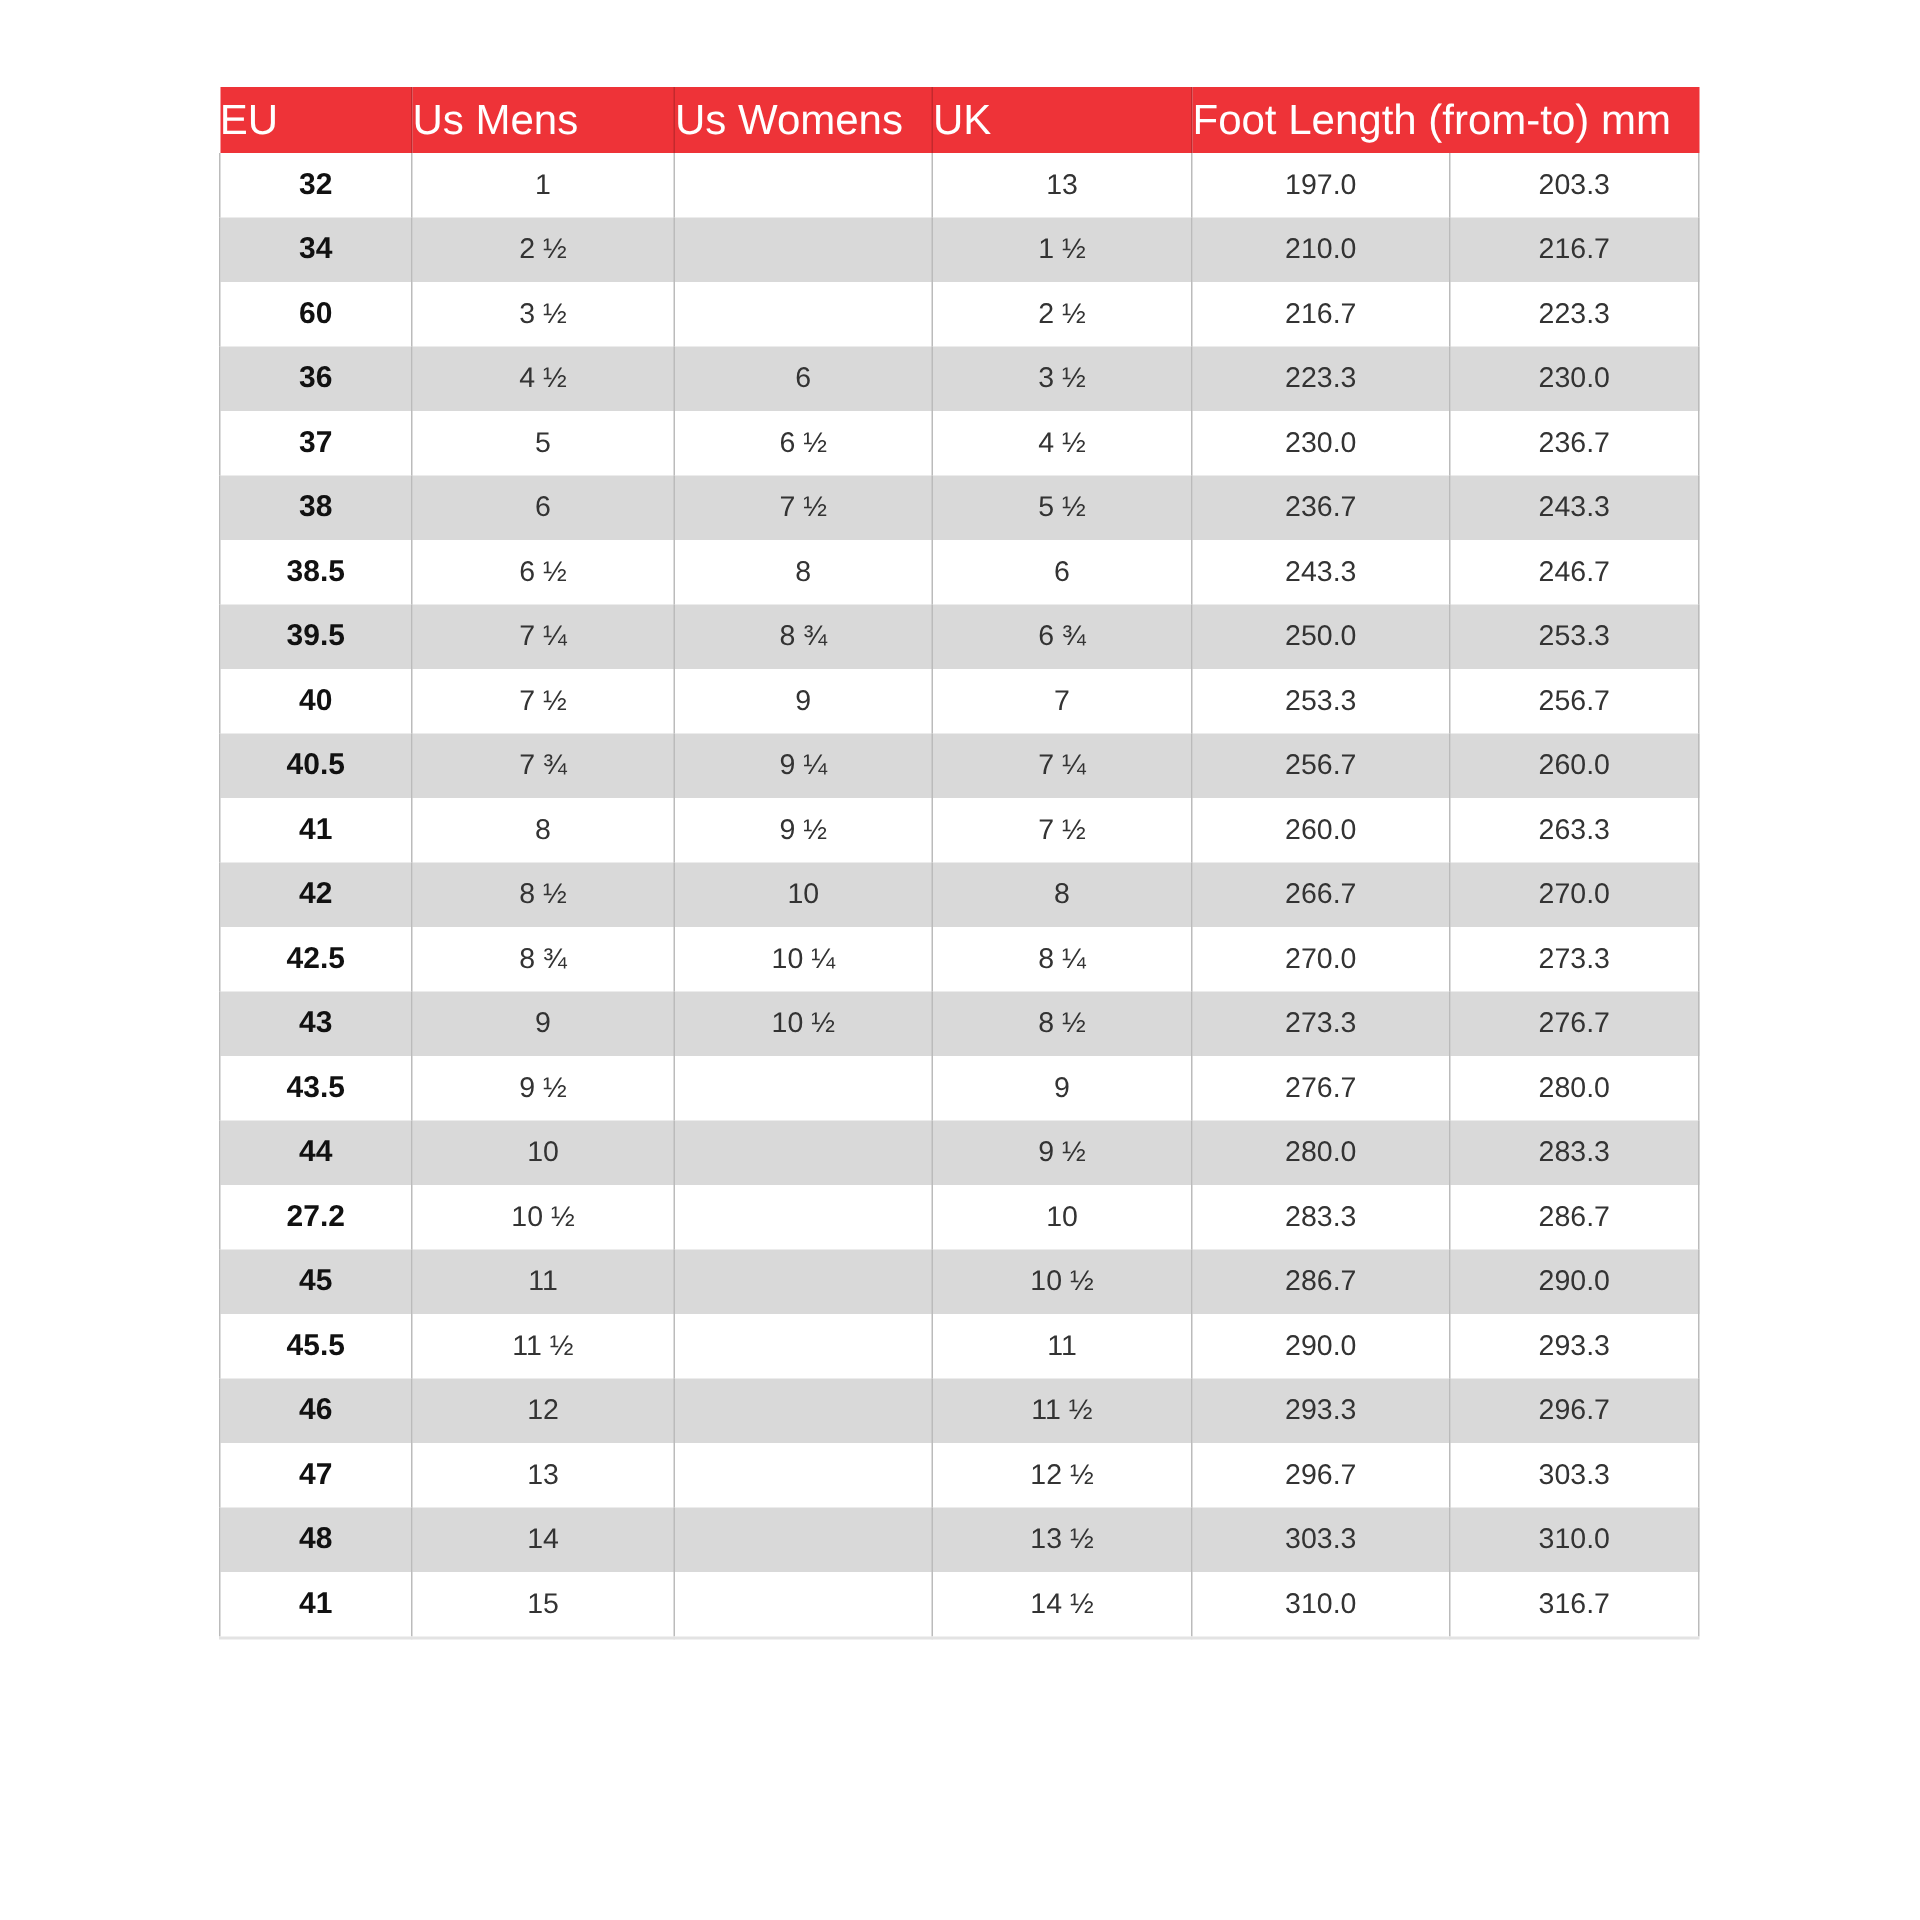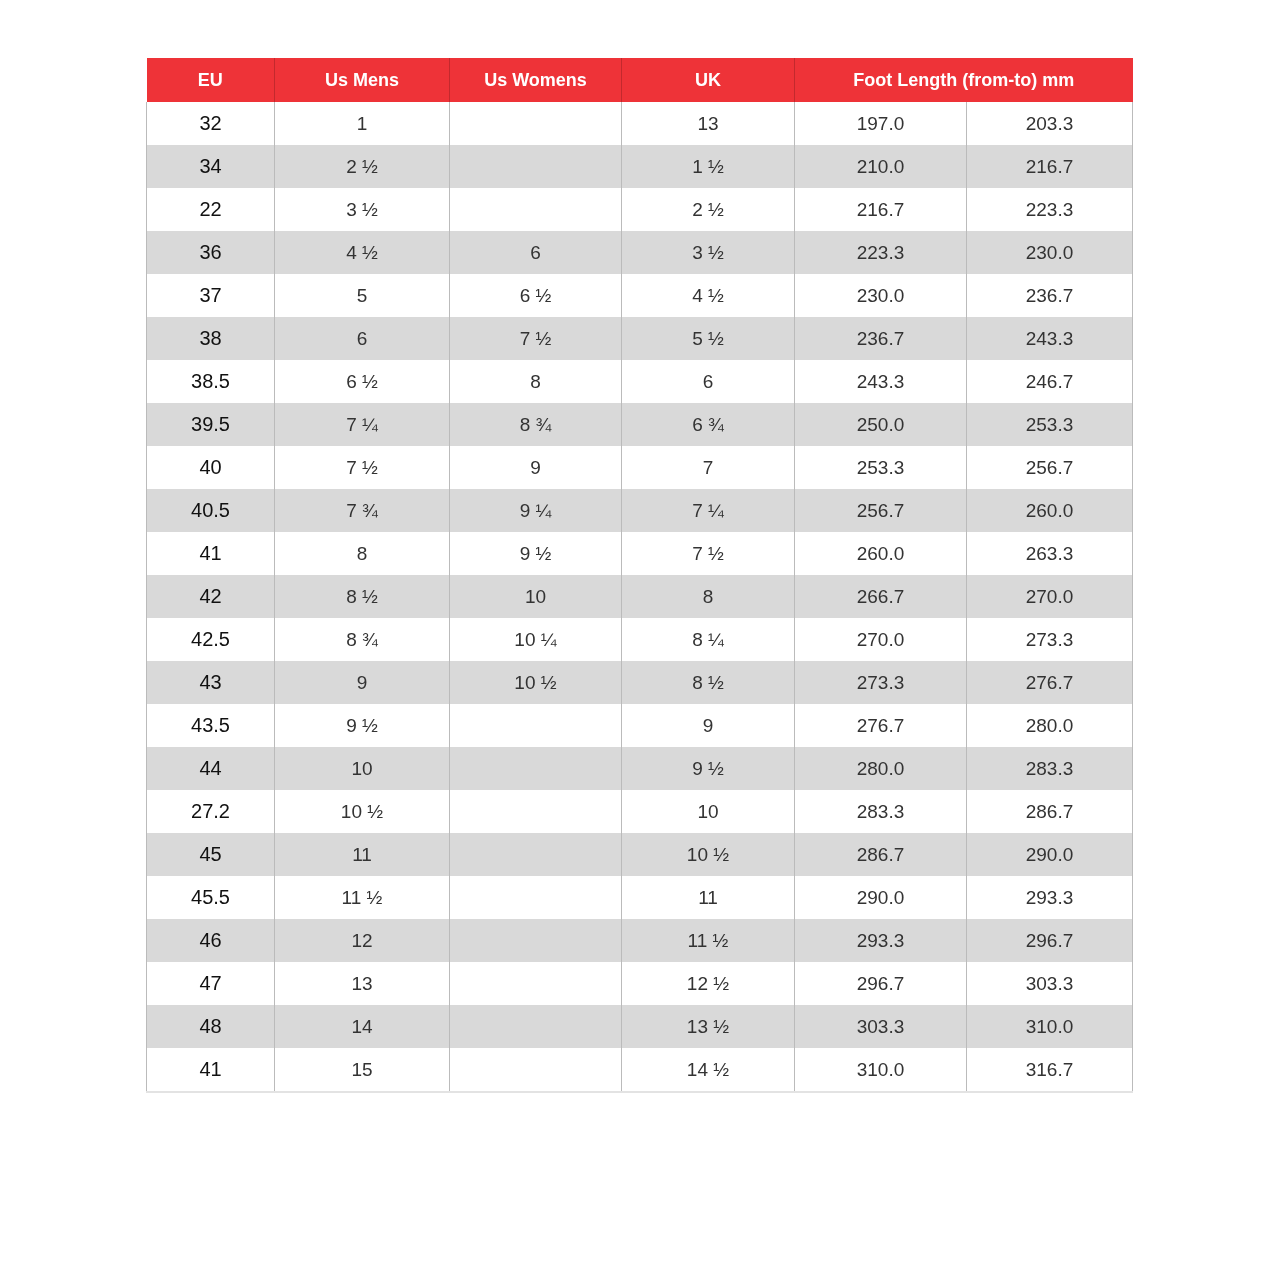--- a/index.html
+++ b/index.html
@@ -29,43 +29,43 @@
   }
   table.size-chart {
     border-collapse: collapse;
     table-layout: fixed;
     width: 986px;
     border-bottom: 2px solid #e3e3e3;
   }
   table.size-chart th {
     background: var(--header-bg);
     color: var(--header-text);
-    font-weight: bold;
-    font-size: 18px;
+    font-weight: normal;
+    font-size: 28px;
     height: 44px;
-    text-align: center;
+    text-align: left;
     vertical-align: middle;
     border-right: 1px solid rgba(0,0,0,0.18);
     padding: 0;
   }
   table.size-chart th:last-child {
     border-right: none;
   }
   table.size-chart td {
     height: 43px;
     text-align: center;
     vertical-align: middle;
     font-size: 19px;
     color: var(--text);
     border-right: 1px solid var(--grid-line);
     padding: 0;
   }
   table.size-chart td:first-child {
     border-left: 1px solid var(--grid-line);
-    font-weight: normal;
+    font-weight: bold;
     font-size: 20px;
     color: var(--eu-text);
   }
   table.size-chart td:last-child {
     border-right: 1px solid var(--grid-line);
   }
   table.size-chart tbody tr:nth-child(odd) {
     background: var(--row-bg);
   }
   table.size-chart tbody tr:nth-child(even) {
@@ -105,21 +105,21 @@
         </tr>
         <tr>
           <td>34</td>
           <td>2 ½</td>
           <td></td>
           <td>1 ½</td>
           <td>210.0</td>
           <td>216.7</td>
         </tr>
         <tr>
-          <td>22</td>
+          <td>60</td>
           <td>3 ½</td>
           <td></td>
           <td>2 ½</td>
           <td>216.7</td>
           <td>223.3</td>
         </tr>
         <tr>
           <td>36</td>
           <td>4 ½</td>
           <td>6</td>

